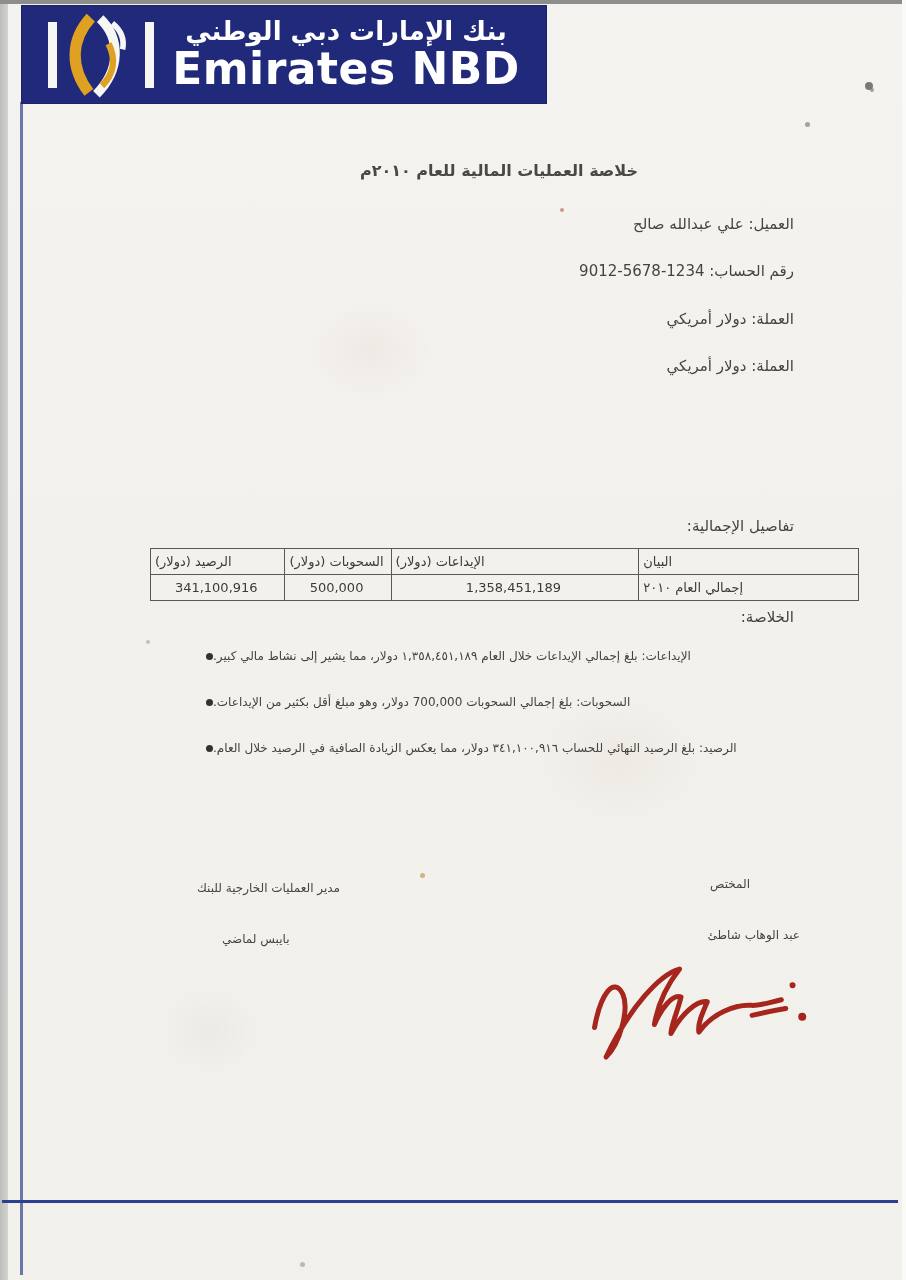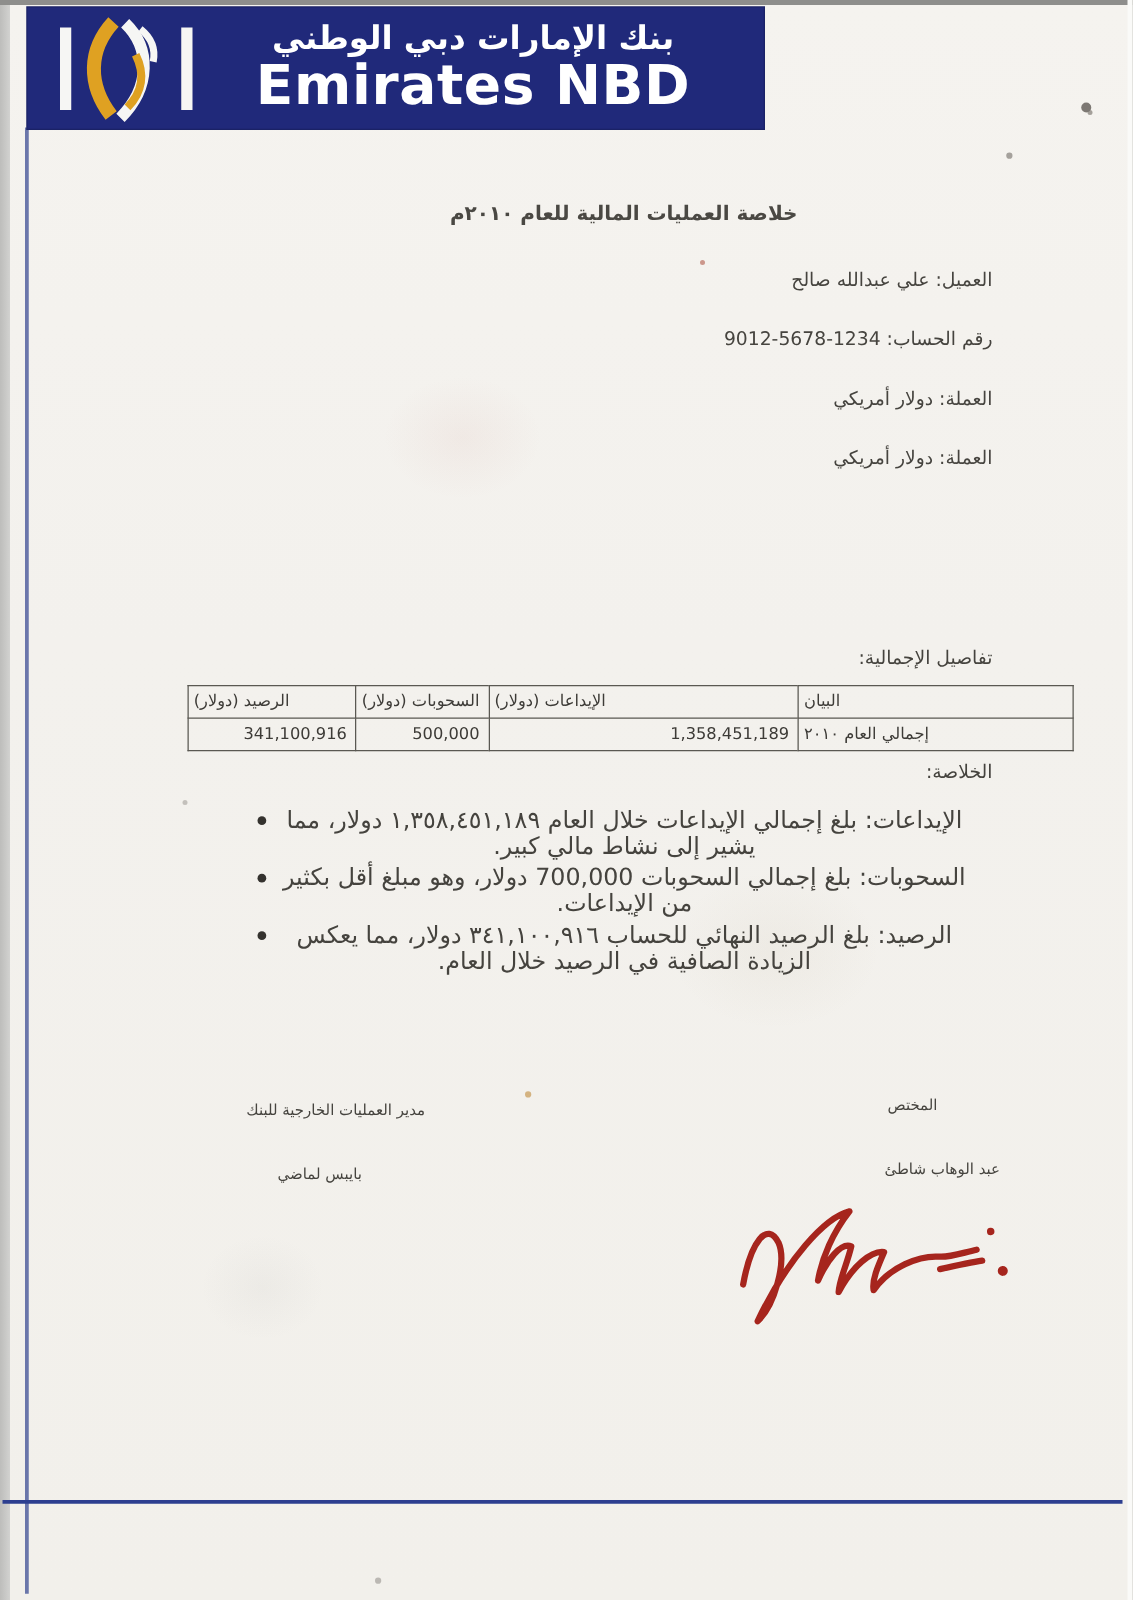--- a/index.html
+++ b/index.html
@@ -13,21 +13,21 @@
       radial-gradient(120px 90px at 620px 760px, rgba(150,130,90,0.06), rgba(0,0,0,0) 70%),
       radial-gradient(70px 60px at 210px 1030px, rgba(120,120,120,0.05), rgba(0,0,0,0) 70%),
       linear-gradient(180deg,#f5f3ef 0%,#f3f1ed 40%,#f2f0eb 100%);
   }
   .edge-left{position:absolute;left:0;top:0;bottom:0;width:8px;background:linear-gradient(90deg,#bdbdbb,#d2d2d0);}
   .edge-top{position:absolute;left:0;top:0;right:0;height:4px;background:#8e8e8c;}
   .edge-right{position:absolute;right:0;top:0;bottom:0;width:4px;background:#fafaf8;}
   .vrule{position:absolute;left:20px;top:102px;width:3px;height:1173px;background:#52609f;opacity:.85;}
 
   
-  .banner{position:absolute;left:22px;top:6px;width:589px;height:97px;background:#20297a;display:flex;align-items:center;box-shadow:0 0 0 1px #1a2266;}
+  .banner{position:absolute;left:22px;top:6px;width:524px;height:97px;background:#20297a;display:flex;align-items:center;box-shadow:0 0 0 1px #1a2266;}
   .banner .wbar{width:9px;height:66px;background:#f6f6f4;margin-left:26px;flex:0 0 auto;}
   .banner .wbar2{margin-left:0;margin-right:6px;}
   .logo-wrap{width:86px;height:86px;flex:0 0 auto;margin-left:2px;}
   .banner-text{flex:1;display:flex;flex-direction:column;align-items:center;justify-content:center;color:#ffffff;padding-right:14px;}
   .bank-ar{font-size:26px;font-weight:bold;direction:rtl;line-height:1.1;}
   .bank-en{font-size:44px;font-weight:bold;letter-spacing:.5px;line-height:1.05;}
 
   
   .t{position:absolute;direction:rtl;unicode-bidi:plaintext;white-space:nowrap;}
   .doc-title{top:161px;right:268px;font-size:16px;font-weight:bold;color:#4a4843;}
@@ -38,28 +38,28 @@
   .i4{top:357px;right:112px;}
   .i5{top:388px;right:112px;font-weight:bold;color:#4a4641;}
   .para{position:absolute;top:431px;left:106px;right:112px;direction:rtl;text-align:justify;font-size:15px;line-height:33px;color:#45433e;white-space:normal;}
   .sec-label{font-size:15px;color:#45433e;}
   .l-details{top:517px;right:112px;}
   .l-summary{top:608px;right:112px;}
 
   
   .ops-table{position:absolute;top:548px;left:150px;right:14px;width:auto;border-collapse:collapse;direction:rtl;font-size:13px;color:#3d3b37;}
   .ops-table th,.ops-table td{border:1px solid #5a5852;padding:3px 7px 4px 4px;height:26px;font-weight:normal;text-align:left;}
-  .ops-table .num{text-align:right;direction:ltr;margin-top:20px;}
+  .ops-table .num{text-align:center;direction:ltr;margin-top:20px;}
   .c0{width:31%;} .c1{width:35%;} .c2{width:15%;} .c3{width:19%;}
 
   
   .bullet{position:absolute;left:206px;right:110px;display:flex;align-items:flex-start;}
   .b1{top:646px;} .b2{top:692px;} .b3{top:738px;}
   .bullet .dot{width:7px;height:7px;border-radius:50%;background:#34322e;margin-top:7px;flex:0 0 auto;}
-  .bullet .btxt{flex:1;direction:rtl;text-align:center;font-size:19px;line-height:21px;color:#45433e;padding-right:10px;}
+  .bullet .btxt{flex:1;direction:rtl;text-align:left;font-size:12px;line-height:21px;color:#45433e;padding-right:10px;}
 
   
   .sig{font-size:12px;color:#46443f;}
   .sg-r-title{top:877px;right:156px;}
   .sg-r-name{top:928px;right:106px;}
   .sg-l-title{top:881px;left:197px;white-space:nowrap;}
   .sg-l-name{top:932px;left:222px;}
   .autograph{position:absolute;top:960px;left:586px;width:230px;height:110px;transform:rotate(-3deg);}
 
   

